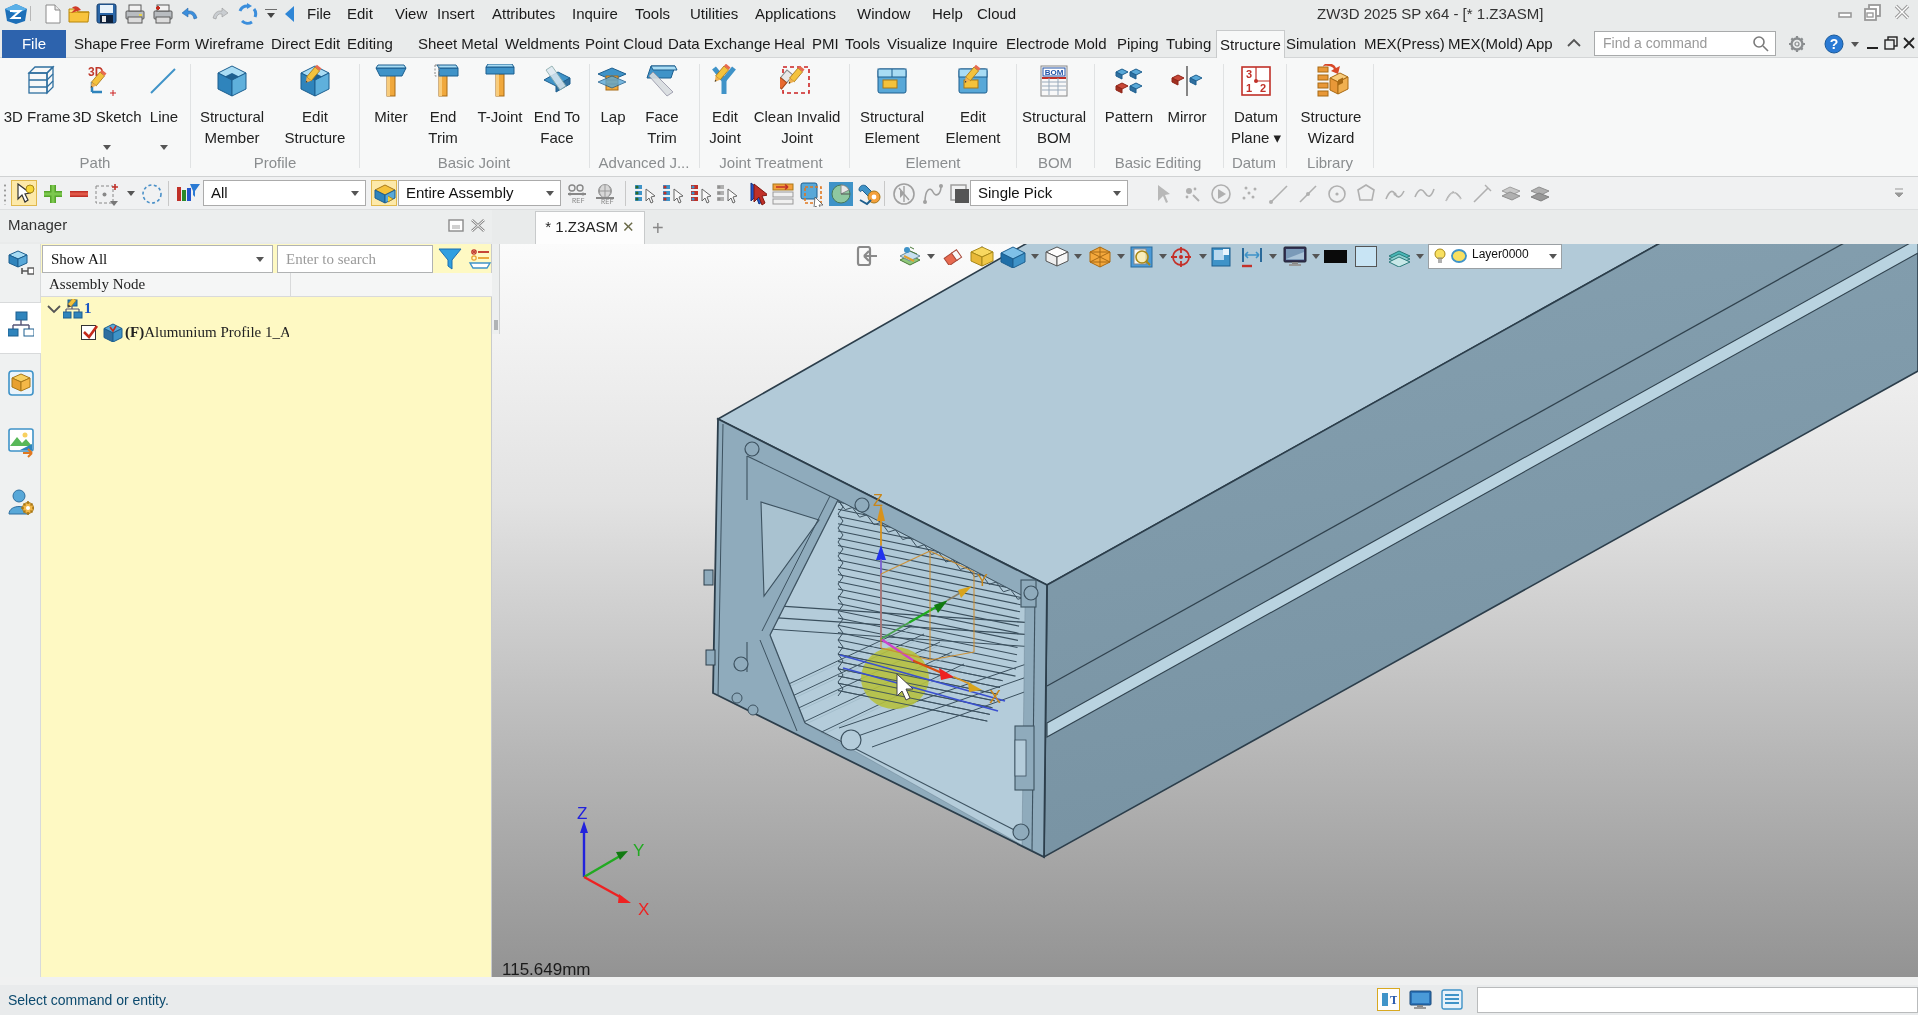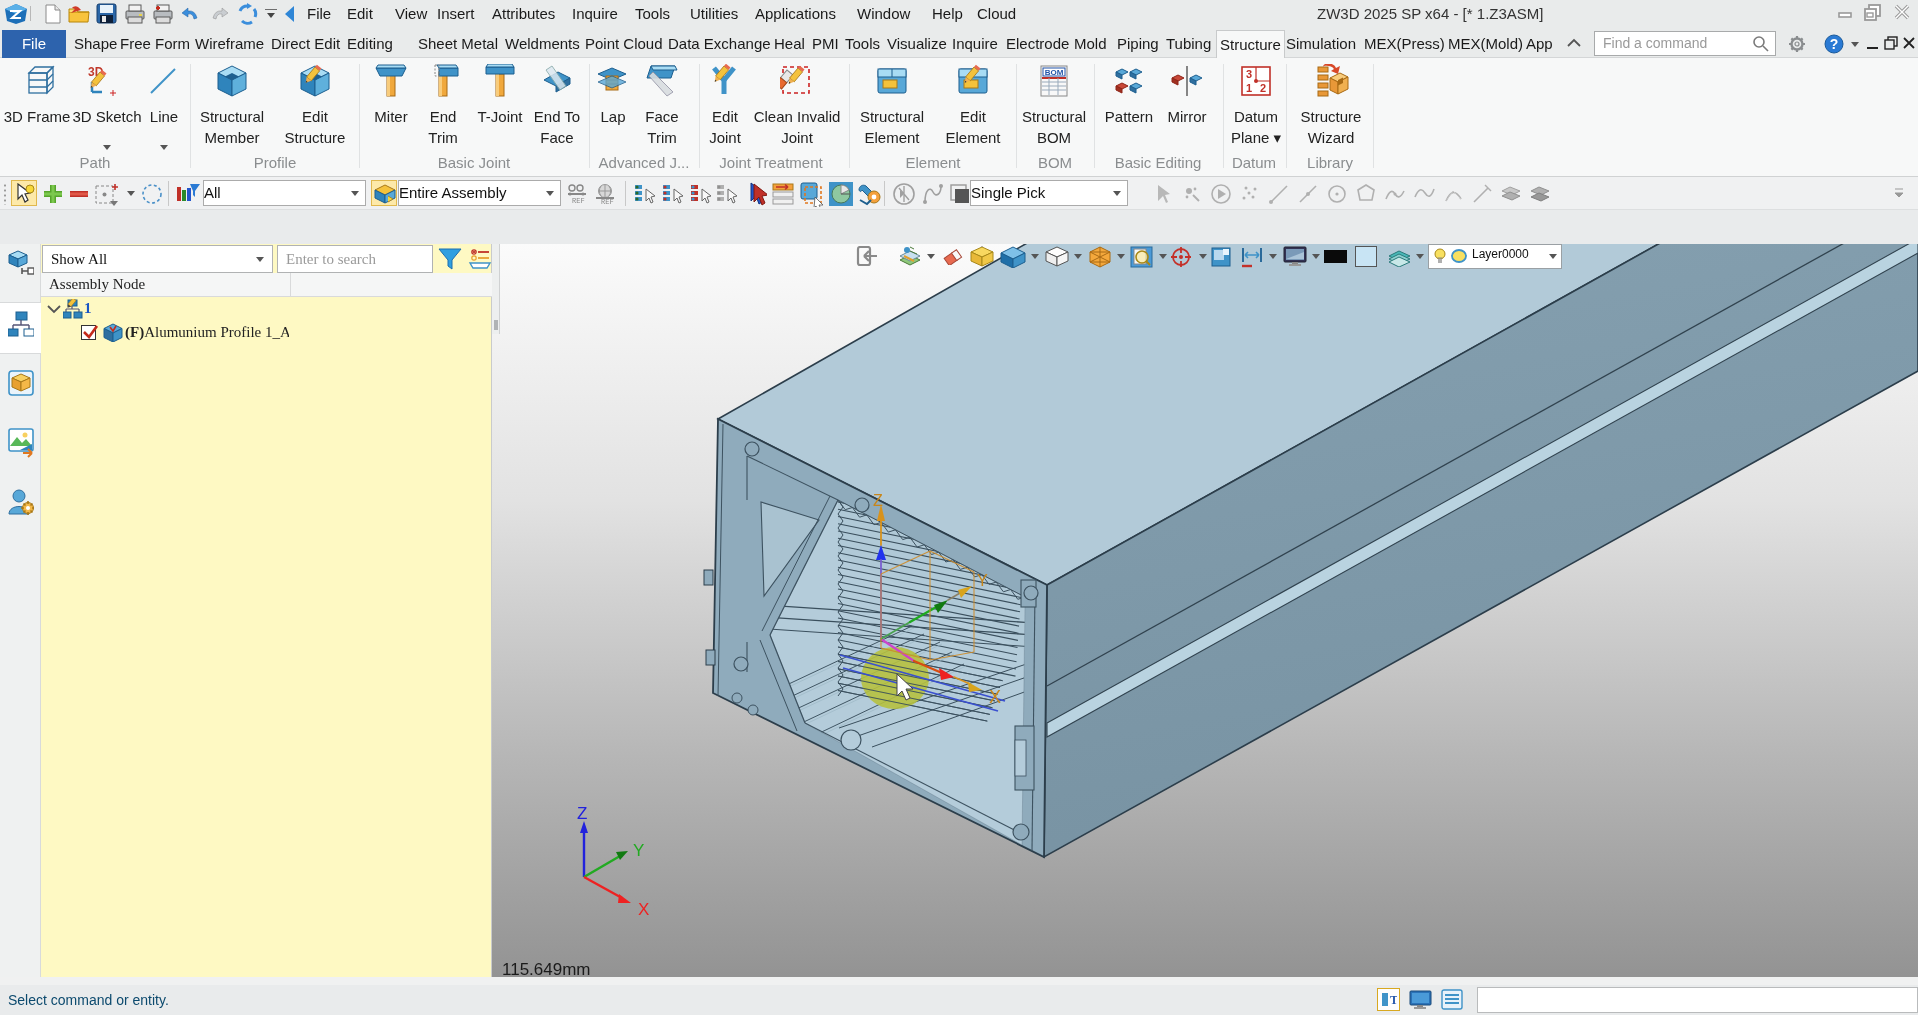--- a/index.html
+++ b/index.html
@@ -16,21 +16,21 @@
 .rtab { position:absolute; top:3px; height:27px; line-height:26px; font-size:15px; color:#1a1a1a; }
 .rtab.active { background:#f7f8f8; border:1px solid #c8cacb; border-bottom:none; padding:0 3px; }
 
 #ribbon { position:absolute; left:0; top:58px; width:1918px; height:119px; background:#f7f8f8; border-bottom:1px solid #d0d2d3; }
 .rsep { position:absolute; top:6px; width:1px; height:104px; background:#e0e2e3; }
 .rgrouplabel { position:absolute; top:96px; width:160px; text-align:center; font-size:15px; color:#8a8d8f; }
 .ritem { position:absolute; top:4px; text-align:center; font-size:15px; color:#222; }
 .caret { display:inline-block; width:0; height:0; border-left:4px solid transparent; border-right:4px solid transparent; border-top:5px solid #555; }
 
 #quickbar { position:absolute; left:0; top:177px; width:1918px; height:33px; background:#f0f1f2; border-bottom:1px solid #dddfe0; }
-.combo { position:absolute; top:3px; height:26px; background:#fff; border:1px solid #ababab; font-size:15px; color:#111; line-height:24px; }
+.combo { position:absolute; top:3px; height:26px; background:#fff; border:1px solid #ababab; font-size:15px; color:#111; line-height:24px; padding-left:7px; }
 .combo .ca { position:absolute; right:6px; top:10px; }
 
 #tabrow { position:absolute; left:0; top:210px; width:1918px; height:34px; background:#e9ebeb; }
 #mgrtitle { position:absolute; left:0; top:0; width:492px; height:32px; background:#eceeee; }
 #doctab { position:absolute; left:535px; top:1px; width:110px; height:33px; background:#fdfdfd; border:1px solid #c8cacb; border-bottom:none; font-size:15px; color:#222; text-align:center; line-height:30px; }
 
 #main { position:absolute; left:0; top:244px; width:1918px; height:733px; }
 #rail { position:absolute; left:0; top:0; width:41px; height:733px; background:#eff1f1; border-right:1px solid #d8dadb; }
 #treepanel { position:absolute; left:41px; top:0; width:451px; height:834px; background:#fef9c3; border-right:1px solid #c9cbcc;font-family:Liberation Serif, serif; }
 #viewport { position:absolute; left:492px; top:0; width:1426px; height:733px; background:linear-gradient(#fcfcfc 0%, #e3e3e3 38%, #b9b9b9 68%, #8d8d8d 100%); }
@@ -598,20 +598,35 @@
         <path d="M2 13 L10 9 L20 13 L12 17 Z" fill="#b0b0b0" stroke="#909090"></path>
       </svg>
       <svg class="abs" style="left:1529px;top:6px" width="22" height="22">
         <path d="M2 8 L10 4 L20 8 L12 12 Z" fill="#b0b0b0" stroke="#909090"></path>
         <path d="M2 14 L10 10 L20 14 L12 18 Z" fill="#989898" stroke="#808080"></path>
       </svg>
       <svg class="abs" style="left:1893px;top:10px" width="12" height="12">
         <path d="M2 2 L10 2 M2 6 L10 6 L6 10 Z" fill="#999" stroke="#999"></path>
       </svg>
     </div>
+  <div id="tabrow">
+    <div id="mgrtitle">
+        <span style="position:absolute;left:8px;top:6px;font-size:15px;color:#333;">Manager</span>
+        <svg class="abs" style="left:448px;top:9px" width="16" height="13">
+          <rect x="1" y="1" width="14" height="11" fill="#fff" stroke="#8a8a8a" stroke-width="1.4"></rect>
+          <rect x="4" y="6" width="8" height="4" fill="#d0d0d0"></rect>
+        </svg>
+        <svg class="abs" style="left:470px;top:8px" width="16" height="15">
+          <path d="M2 2 L14 13 M14 2 L2 13" stroke="#8a8a8a" stroke-width="2.6"></path>
+          <path d="M2 2 L14 13 M14 2 L2 13" stroke="#fff" stroke-width="1"></path>
+        </svg>
+      </div>
+    <div id="doctab">* 1.Z3ASM <span style="color:#6b6b4a">✕</span></div>
+    <div style="position:absolute;left:652px;top:7px;font-size:20px;color:#888;">+</div>
+  </div>
   <div id="main">
     <div id="viewport">
         <svg width="1426" height="733" viewBox="0 0 1426 733" style="position:absolute;left:0;top:0;">
 <defs>
 <linearGradient id="vpbg" x1="0" y1="0" x2="0" y2="1">
               <stop offset="0" stop-color="#fbfbfb"></stop>
               <stop offset="0.35" stop-color="#e2e2e2"></stop>
               <stop offset="0.7" stop-color="#b6b6b6"></stop>
               <stop offset="1" stop-color="#939393"></stop>
             </linearGradient>

